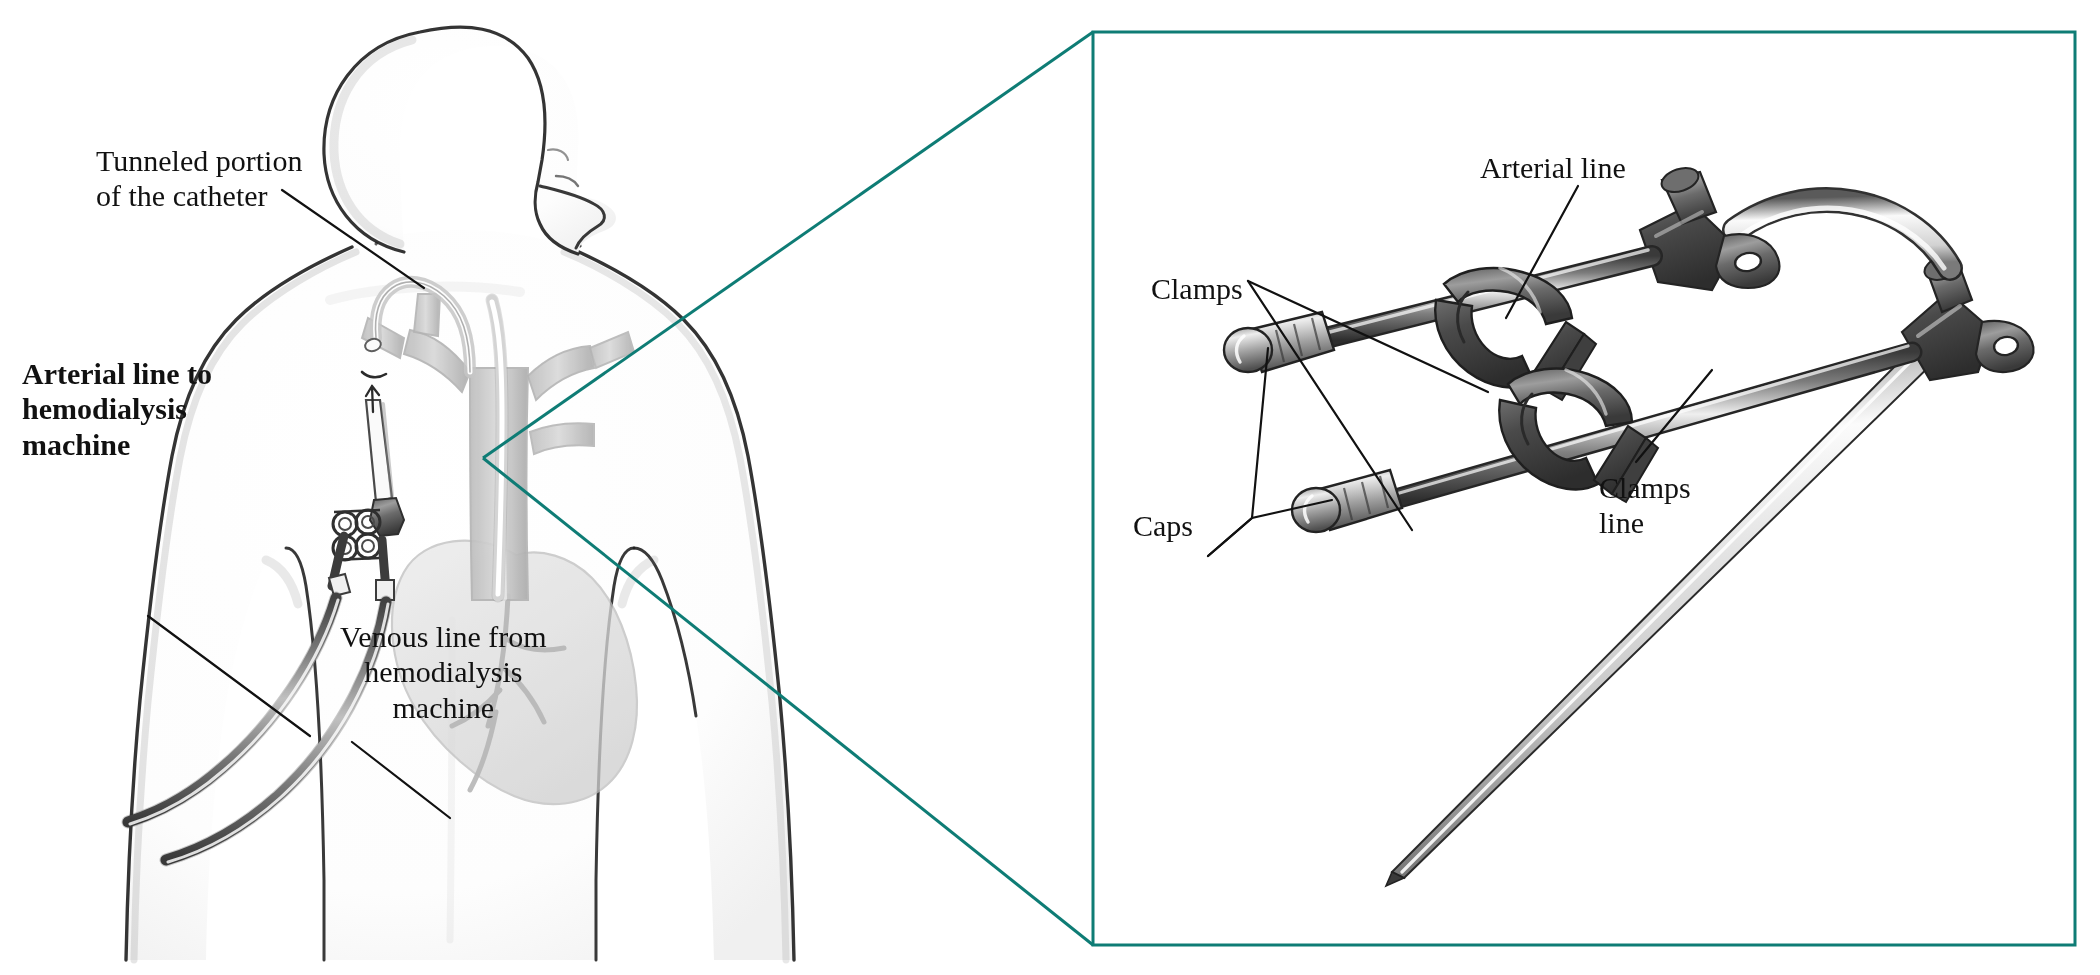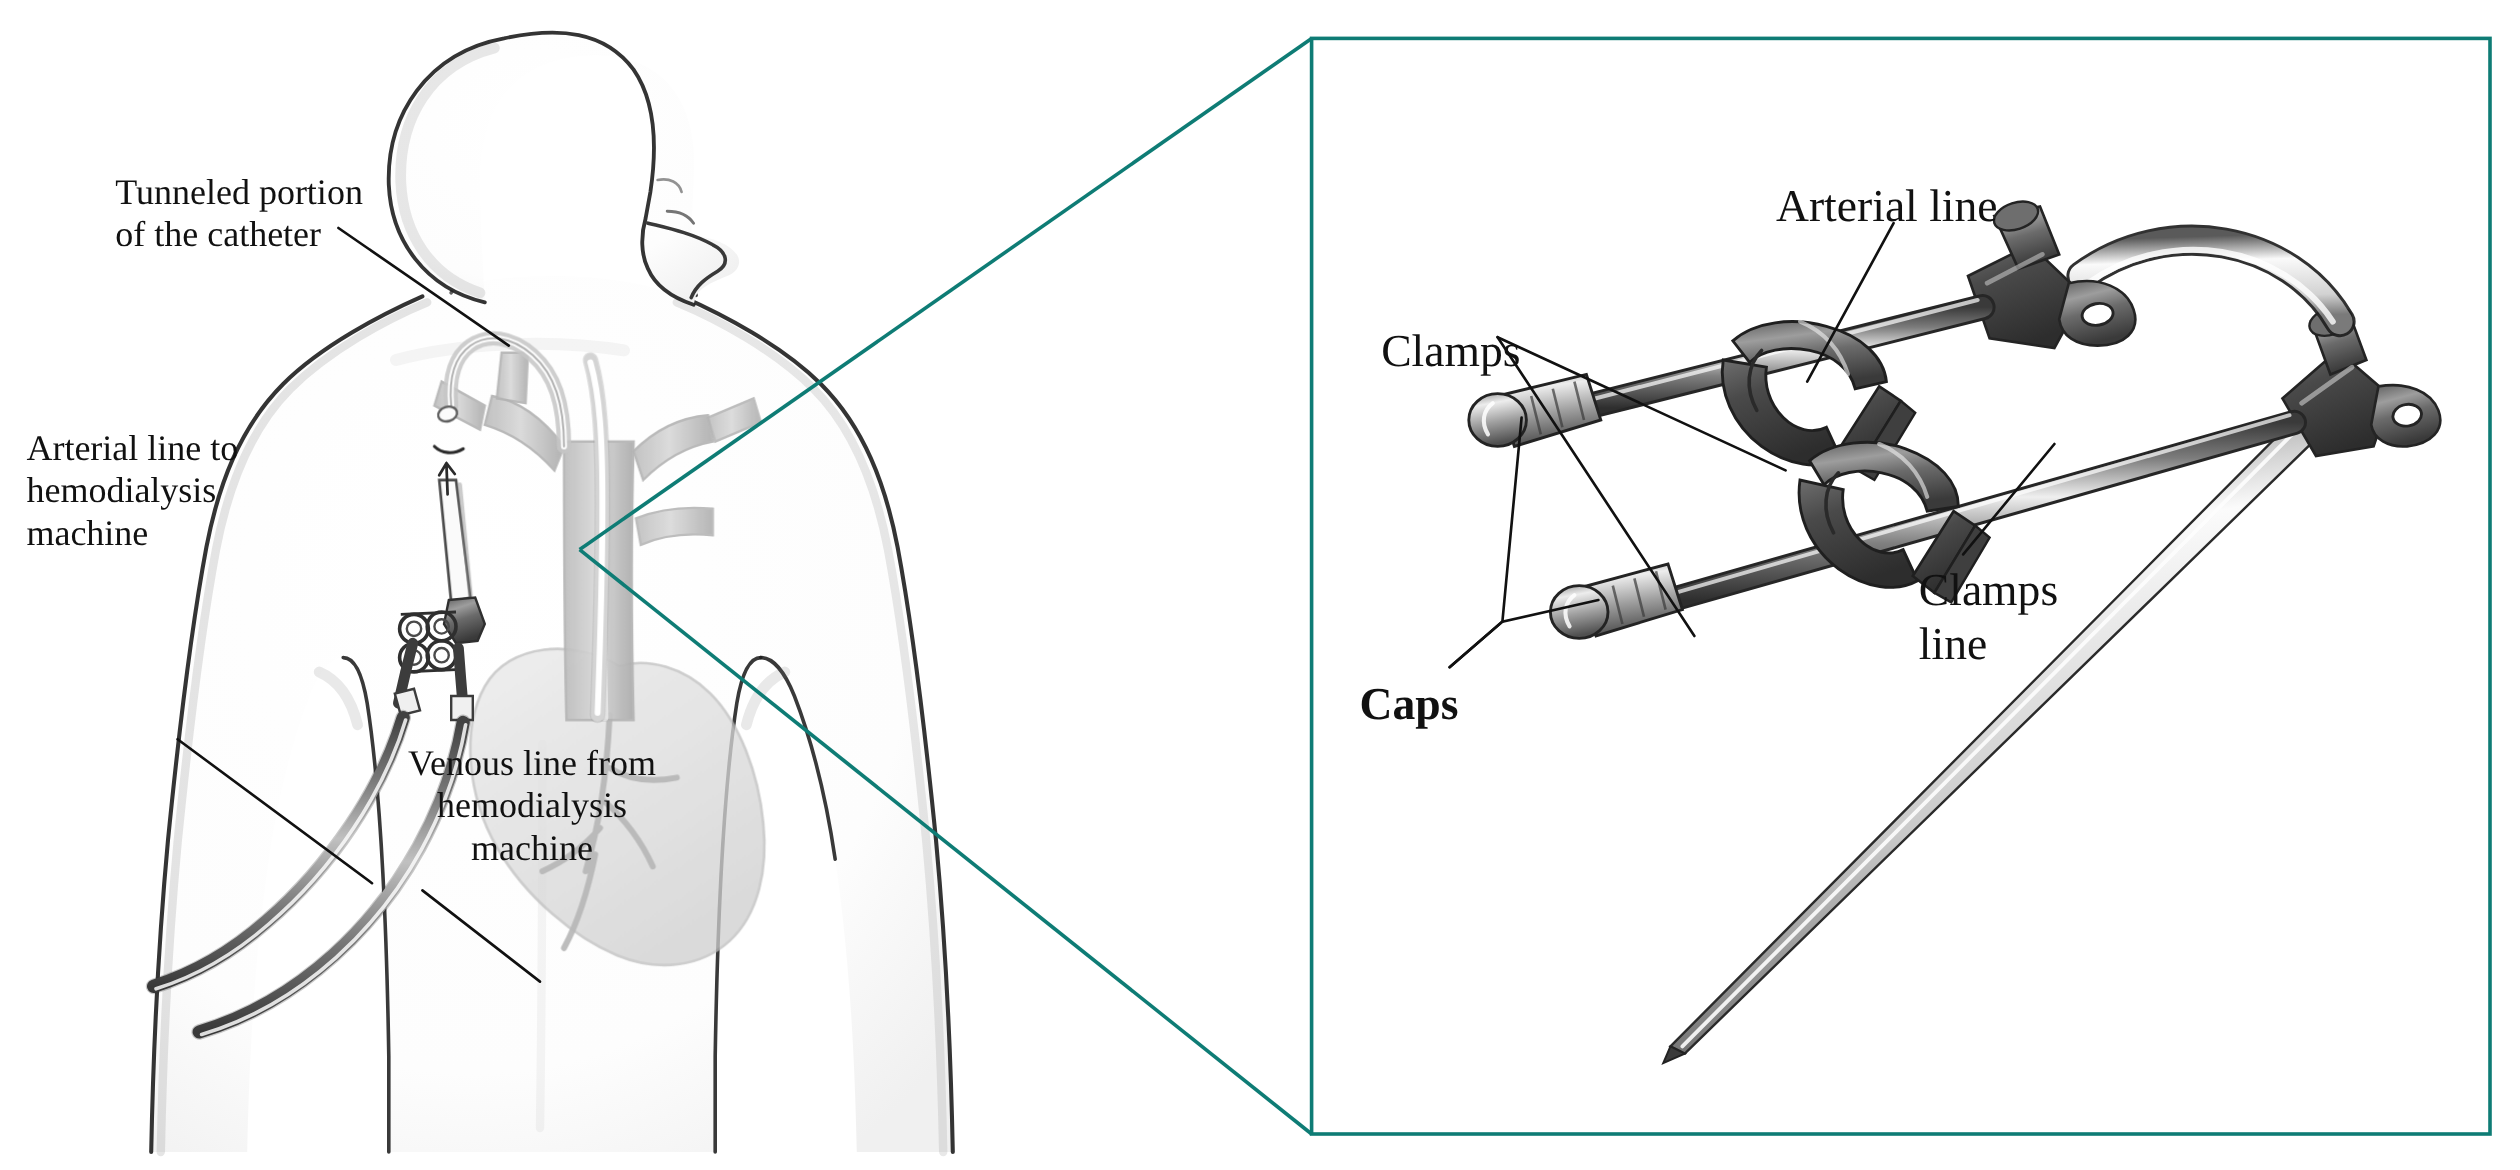--- a/index.html
+++ b/index.html
@@ -1,21 +1,21 @@
 <!DOCTYPE html>
 <html><head>
 <meta charset="utf-8">
 <style>
   html,body{margin:0;padding:0;background:#ffffff;}
   body{width:2100px;height:975px;overflow:hidden;font-family:"Liberation Serif",serif;}
   #stage{position:relative;width:1728px;height:975px;background:#fff;border-radius:23px;}
   svg.layer{position:absolute;left:0;top:0;width:2100px;height:975px;}
   .lbl{position:absolute;font-family:"Liberation Serif",serif;color:#111;line-height:1.18;white-space:pre-line;}
   .lbl.big{font-size:30px;}
-  .lbl.mid{font-size:38px;}
+  .lbl.mid{font-size:30px;}
   .leader{stroke:#111;stroke-width:2.2;fill:none;stroke-linecap:round;}
   .teal{stroke:#0e7c75;stroke-width:3;fill:none;}
   .tealbox{stroke:#0e7c75;stroke-width:3;fill:none;}
 </style>
 </head>
 <body>
 
 <div id="stage">
 
   <svg class="layer" viewBox="0 0 2100 975">
@@ -340,29 +340,29 @@
       <path class="leader" d="M1248,281 L1412,530"></path>
       <path class="leader" d="M1208,556 L1252,518 L1268,348"></path>
       <path class="leader" d="M1208,556 L1252,518 L1332,500"></path>
       <path class="leader" d="M1636,462 L1712,370"></path>
     </g>
   </svg>
 
   <div class="lbl big" id="lbl-tunneled" style="left:96px;top:143px;">Tunneled portion
 of the catheter</div>
 
-  <div class="lbl big" id="lbl-arterial-machine" style="left:22px;top:356px;">Arterial line to
+  <div class="lbl big" id="lbl-arterial-machine" style="left:22px;top:356px;font-weight:bold;">Arterial line to
 hemodialysis
 machine</div>
 
   <div class="lbl big" id="lbl-venous-machine" style="left:340px;top:619px;text-align:center;">Venous line from
 hemodialysis
 machine</div>
 
   <div class="lbl mid" id="lbl-arterial" style="left:1480px;top:150px;">Arterial line</div>
 
   <div class="lbl mid" id="lbl-clamps" style="left:1151px;top:271px;">Clamps</div>
 
-  <div class="lbl mid" id="lbl-caps" style="left:1133px;top:565px;font-weight:bold;">Caps</div>
+  <div class="lbl mid" id="lbl-caps" style="left:1133px;top:508px;">Caps</div>
 
   <div class="lbl mid" id="lbl-venous" style="left:1599px;top:470px;">Clamps line</div>
 
 </div>
 
 </body></html>

